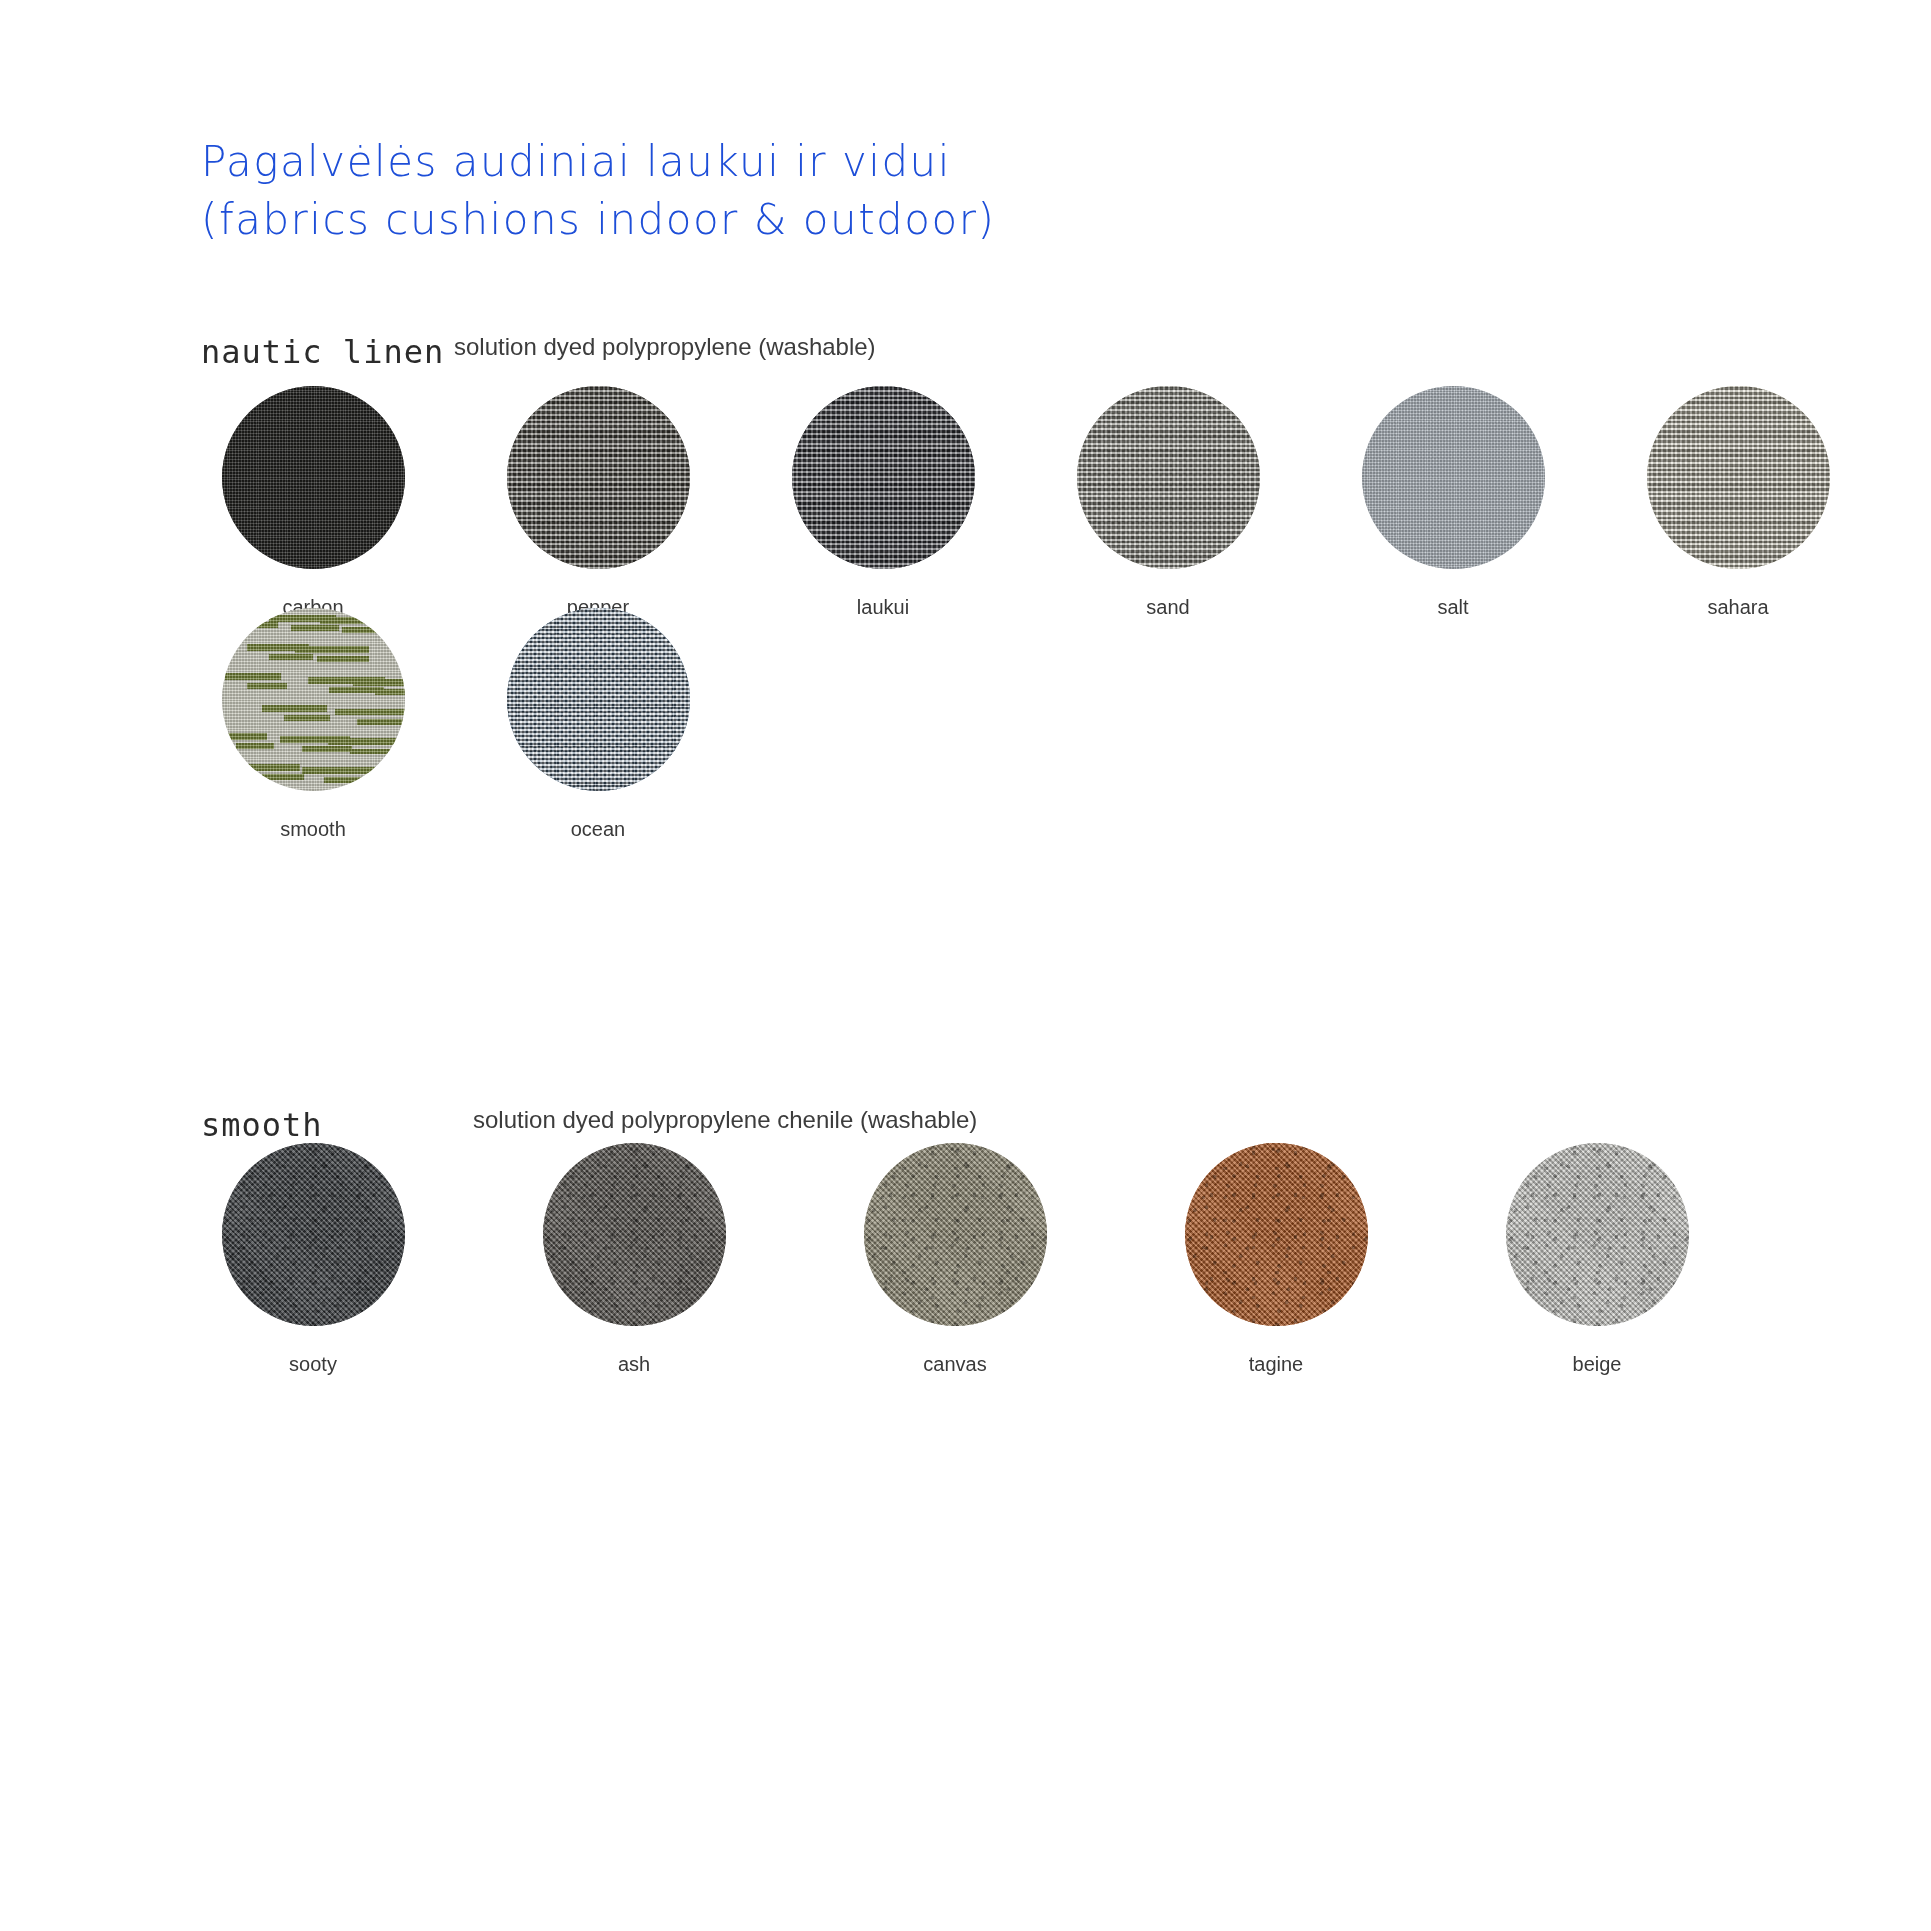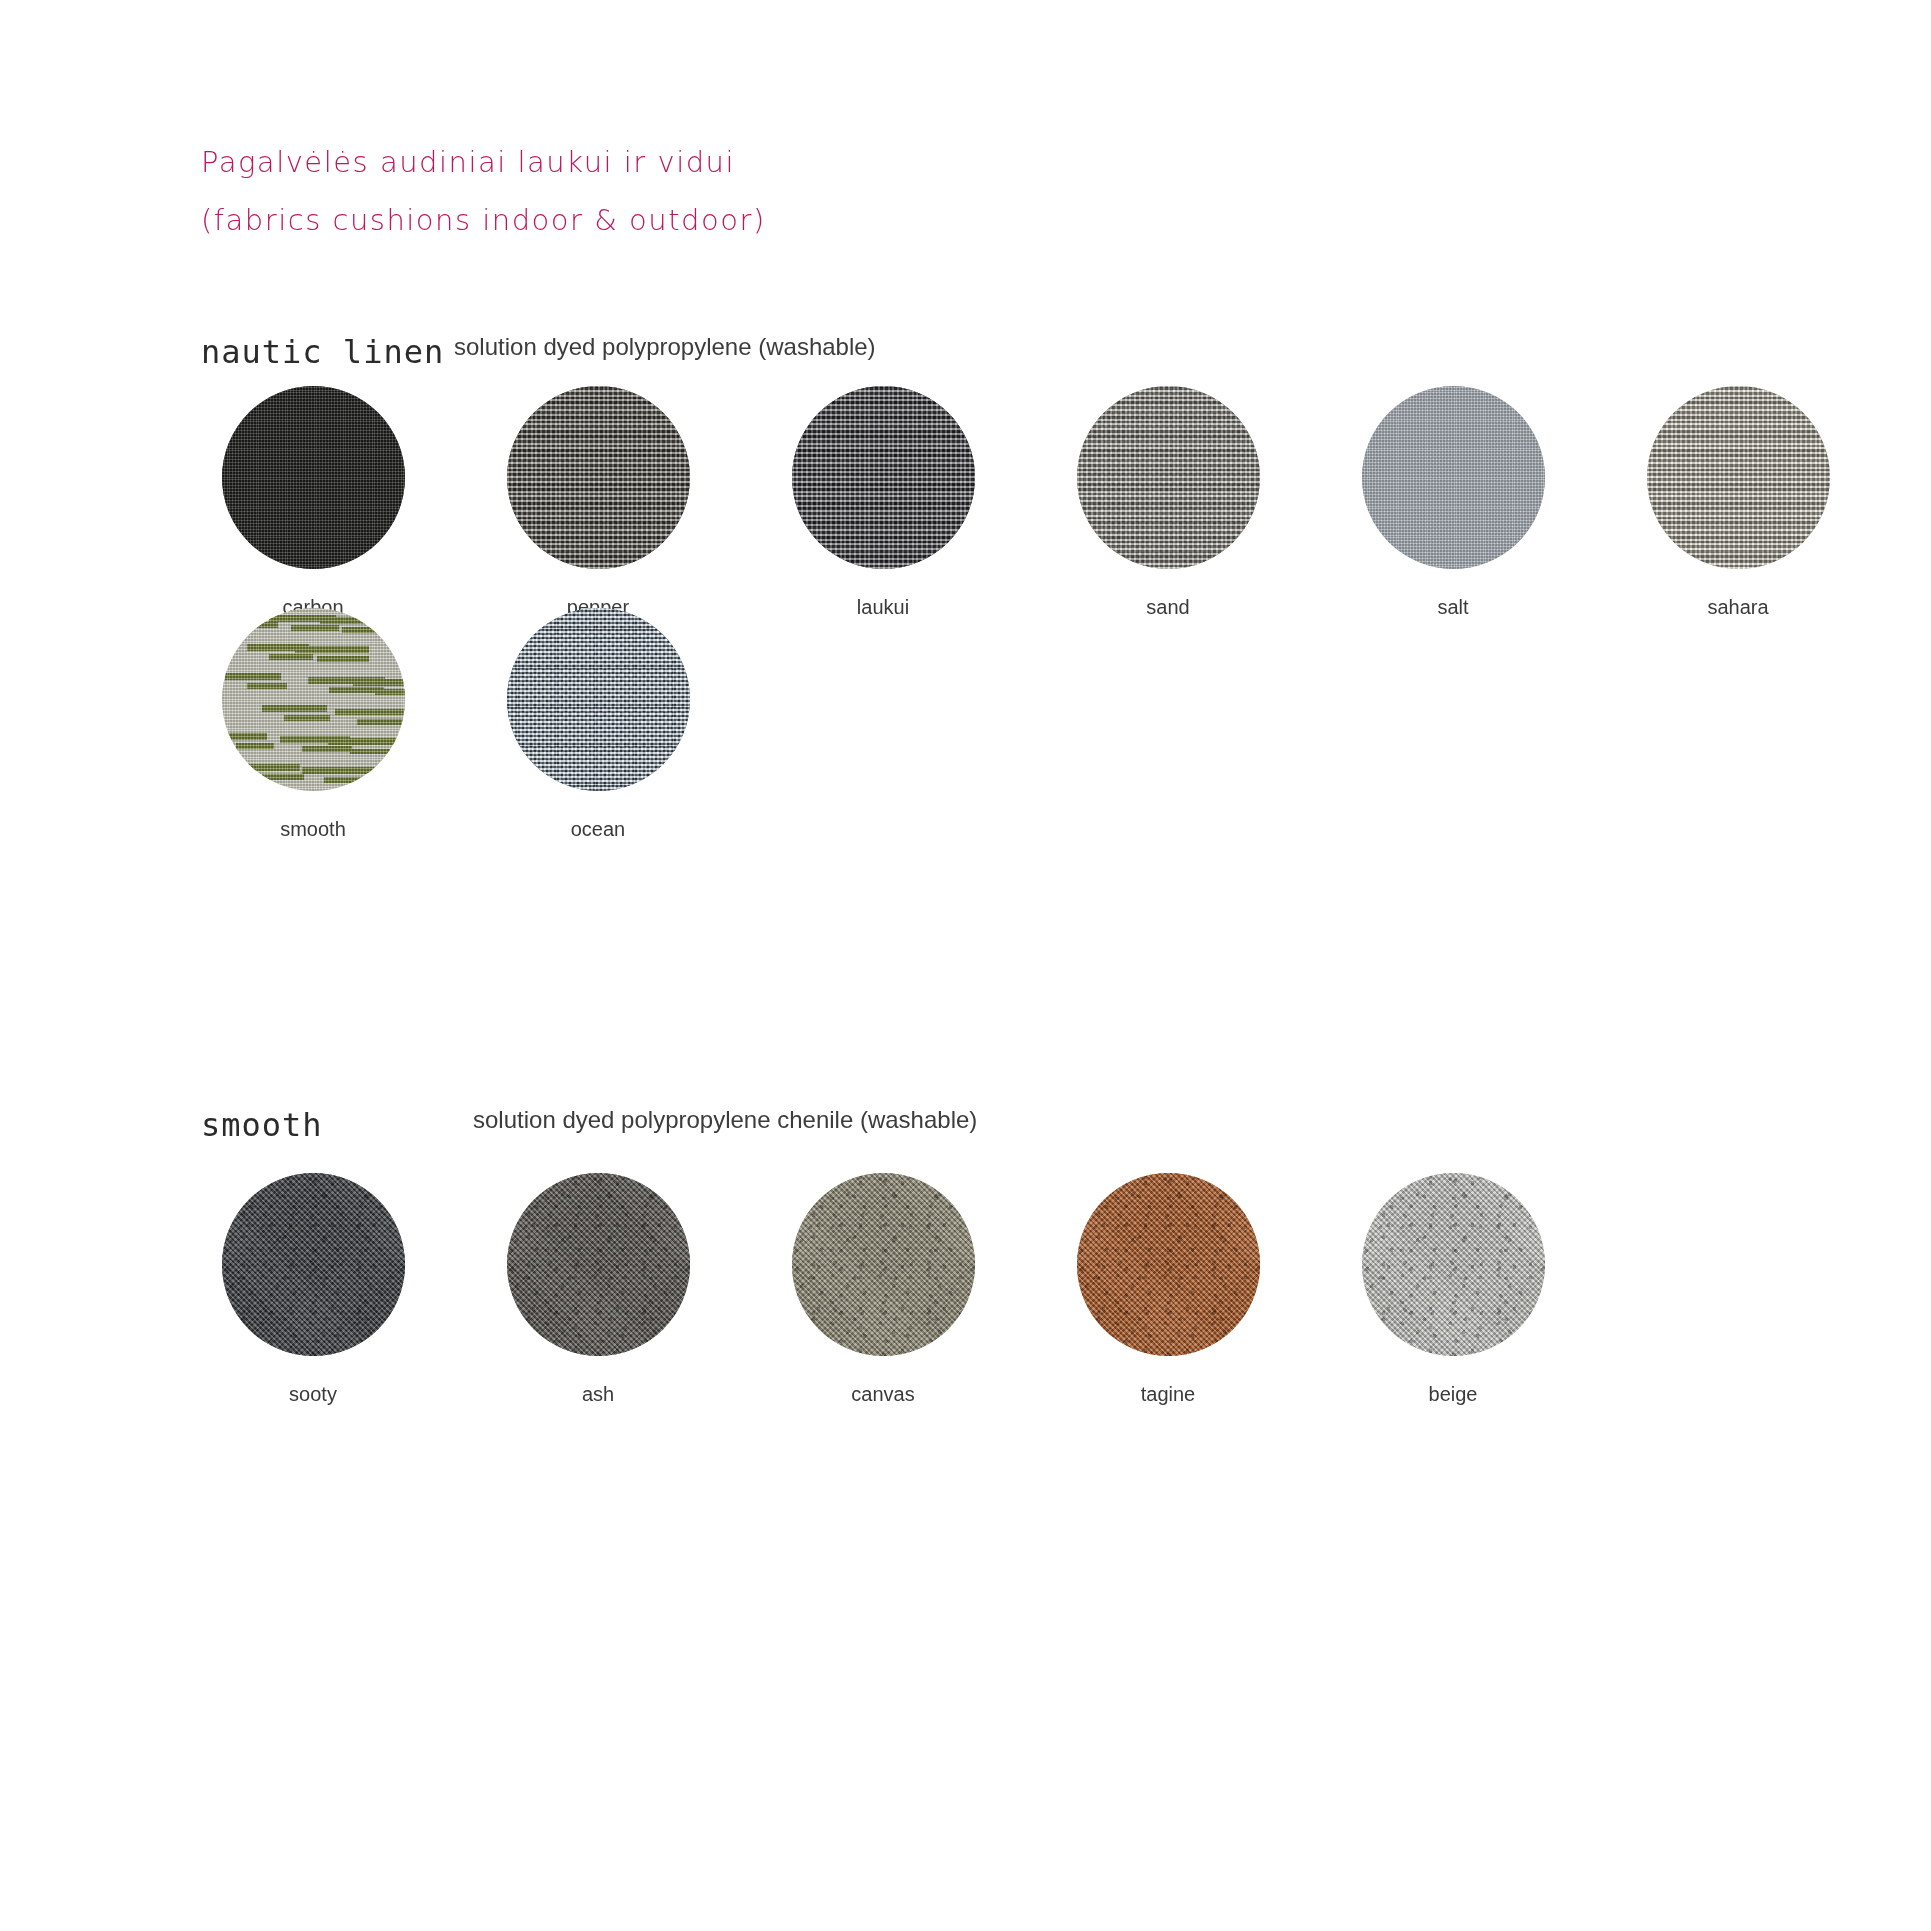--- a/index.html
+++ b/index.html
@@ -24,24 +24,24 @@
   }
 
   
   .title-block {
     position: absolute;
     left: 201px;
     top: 133px;
   }
   .title-line {
     font-family: "DejaVu Sans", sans-serif;
-    font-size: 29px;
+    font-size: 42px;
     font-weight: 300;
     letter-spacing: 1.5px;
-    color: #be185d;
+    color: #1d4ed8;
     line-height: 58px;
     white-space: nowrap;
   }
 
   
   .section {
     position: absolute;
     left: 201px;
   }
   .section-head {
@@ -257,21 +257,21 @@
             </div>
             <div class="swatch-label">ocean</div>
           </div>
         </div>
       </div>
       <div class="section" style="top: 1106px;">
         <div class="section-head" style="position: relative;">
           <span class="section-name">smooth</span>
           <span class="section-desc" style="margin-left: 0px; position: absolute; left: 272px;">solution dyed polypropylene chenile (washable)</span>
         </div>
-        <div class="swatch-row" style="position: absolute; left: 0px; top: 67px;">
+        <div class="swatch-row" style="position: absolute; left: 0px; top: 37px; gap: 36px;">
           <div class="swatch-cell">
             <div class="swatch-disc" style="background: rgb(46, 49, 52);">
               <div style="position: absolute; inset: 0px; background-image: repeating-conic-gradient(rgb(77, 82, 86) 0%, rgb(77, 82, 86) 25%, rgb(46, 49, 52) 0%, rgb(46, 49, 52) 50%); background-size: 3.9px 3.9px; opacity: 0.55;"></div>
               <div class="weave chenile"></div>
               <div class="fleck"></div>
             </div>
             <div class="swatch-label">sooty</div>
           </div>
           <div class="swatch-cell">
             <div class="swatch-disc" style="background: rgb(74, 71, 67);">

